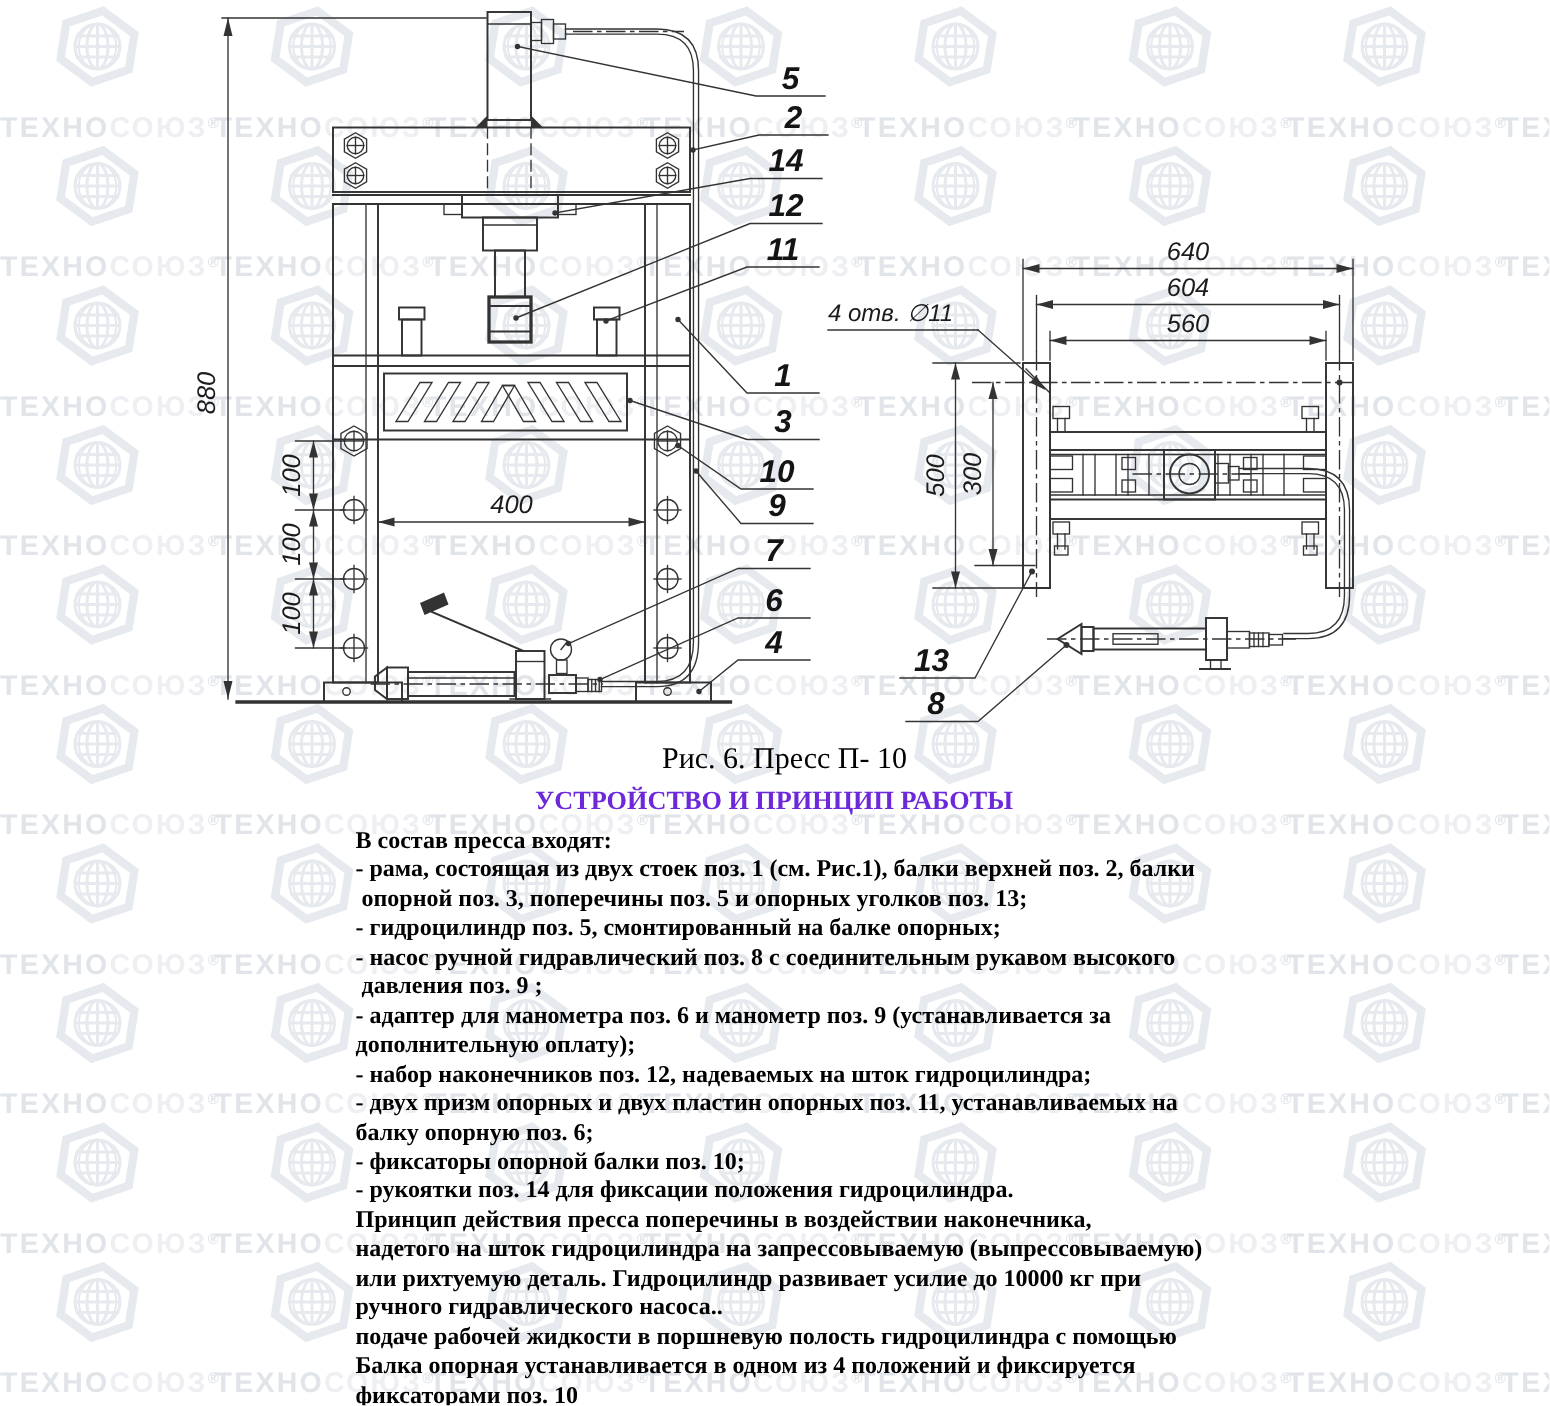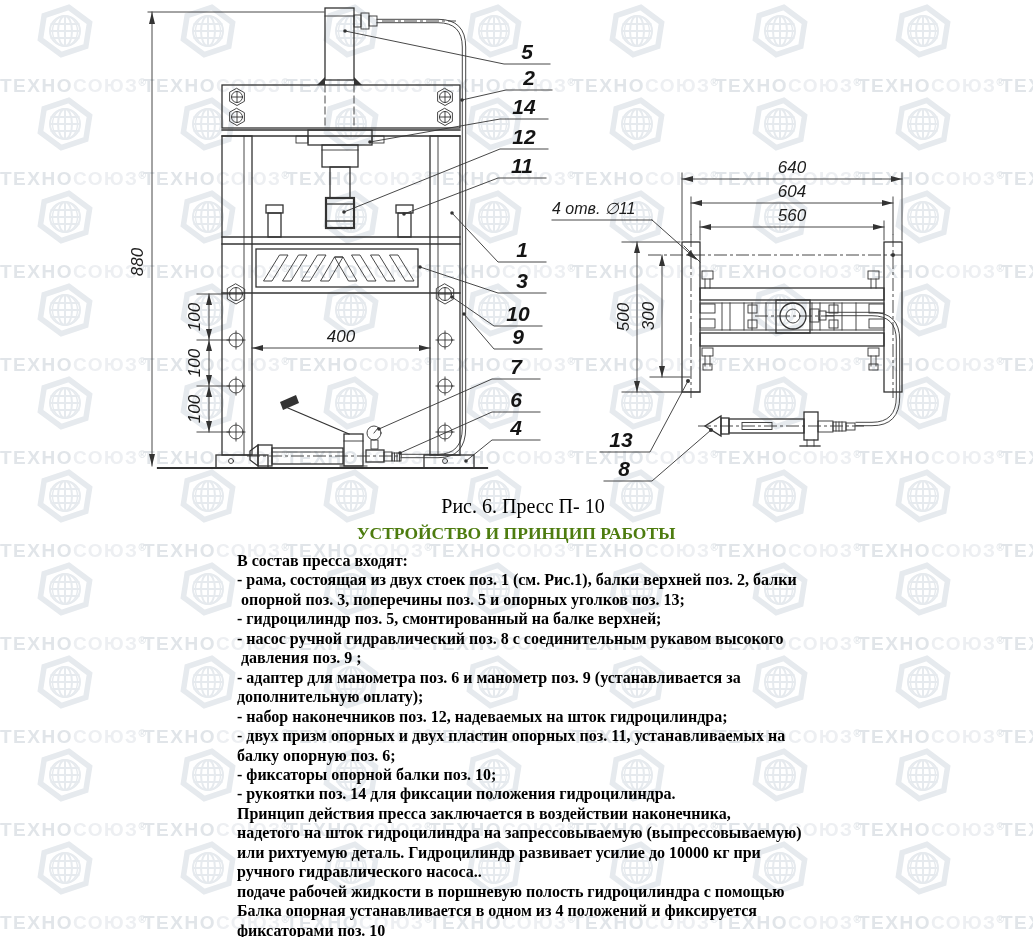--- a/index.html
+++ b/index.html
@@ -18,21 +18,21 @@
   .thin{stroke-width:0.9;}
   .cl{stroke:#333;fill:none;stroke-width:0.9;stroke-dasharray:13 3 3 3;}
   .fill{fill:#333;stroke:none;}
   .dim{font:italic 17px "Liberation Sans",sans-serif;fill:#1c1c1c;text-anchor:middle;}
   .dims{font:italic 16px "Liberation Sans",sans-serif;fill:#1c1c1c;}
   .co{font:italic 600 21px "Liberation Sans",sans-serif;fill:#141414;text-anchor:middle;}
   
   .caption{position:absolute;left:223px;top:495px;width:600px;text-align:center;
            font-size:20px;color:#000;}
   .heading{position:absolute;left:216px;top:523px;width:600px;text-align:center;
-           font-size:17.5px;font-weight:bold;color:#4d7c0f;}
+           font-size:17.5px;font-weight:bold;color:#6d28d9;}
   .body{position:absolute;left:237px;top:551px;width:600px;color:#000;
         font-size:16px;font-weight:bold;line-height:19.45px;}
   .body div{white-space:pre;}
 </style>
 </head>
 <body>
 
 <div id="page">
 
   <div id="wm">
@@ -1333,31 +1333,31 @@
     </g>
   </svg>
 
   <div class="caption">Рис. 6. Пресс П- 10</div>
   <div class="heading">УСТРОЙСТВО И ПРИНЦИП РАБОТЫ</div>
 
   <div class="body">
     <div>В состав пресса входят:</div>
     <div>- рама, состоящая из двух стоек поз. 1 (см. Рис.1), балки верхней поз. 2, балки</div>
     <div> опорной поз. 3, поперечины поз. 5 и опорных уголков поз. 13;</div>
-    <div>- гидроцилиндр поз. 5, смонтированный на балке верхней;</div>
+    <div>- гидроцилиндр поз. 5, смонтированный на балке опорных;</div>
     <div>- насос ручной гидравлический поз. 8 с соединительным рукавом высокого</div>
     <div> давления поз. 9 ;</div>
     <div>- адаптер для манометра поз. 6 и манометр поз. 9 (устанавливается за</div>
     <div>дополнительную оплату);</div>
     <div>- набор наконечников поз. 12, надеваемых на шток гидроцилиндра;</div>
     <div>- двух призм опорных и двух пластин опорных поз. 11, устанавливаемых на</div>
     <div>балку опорную поз. 6;</div>
     <div>- фиксаторы опорной балки поз. 10;</div>
     <div>- рукоятки поз. 14 для фиксации положения гидроцилиндра.</div>
-    <div>Принцип действия пресса заключается в воздействии наконечника,</div>
+    <div>Принцип действия пресса поперечины в воздействии наконечника,</div>
     <div>надетого на шток гидроцилиндра на запрессовываемую (выпрессовываемую)</div>
     <div>или рихтуемую деталь. Гидроцилиндр развивает усилие до 10000 кг при</div>
     <div>ручного гидравлического насоса..</div>
     <div>подаче рабочей жидкости в поршневую полость гидроцилиндра с помощью</div>
     <div>Балка опорная устанавливается в одном из 4 положений и фиксируется</div>
     <div>фиксаторами поз. 10</div>
   </div>
 </div>
 
 </body></html>

